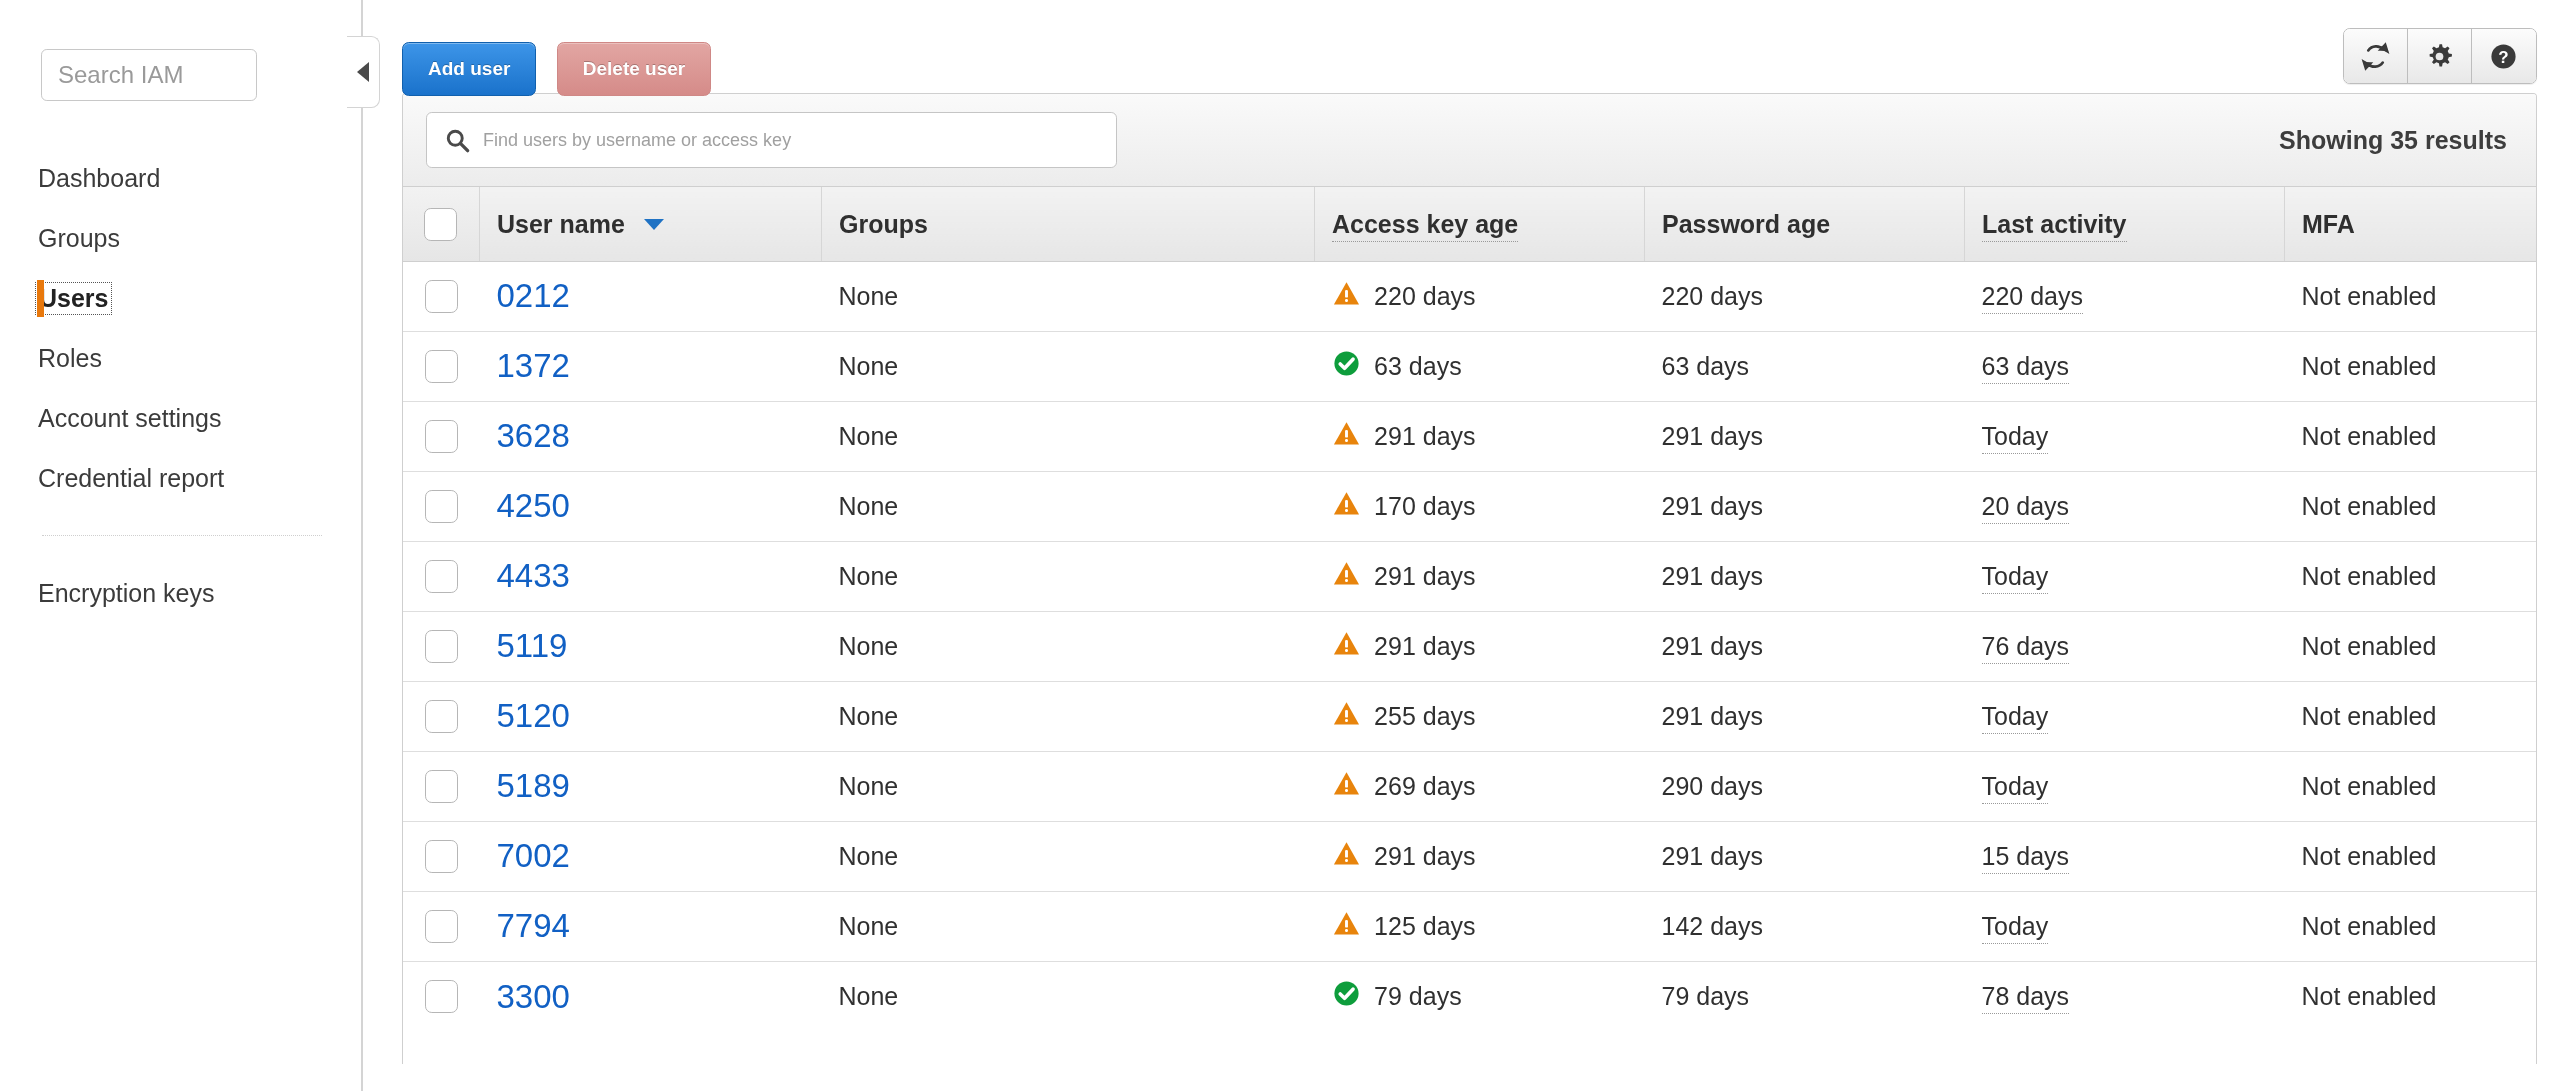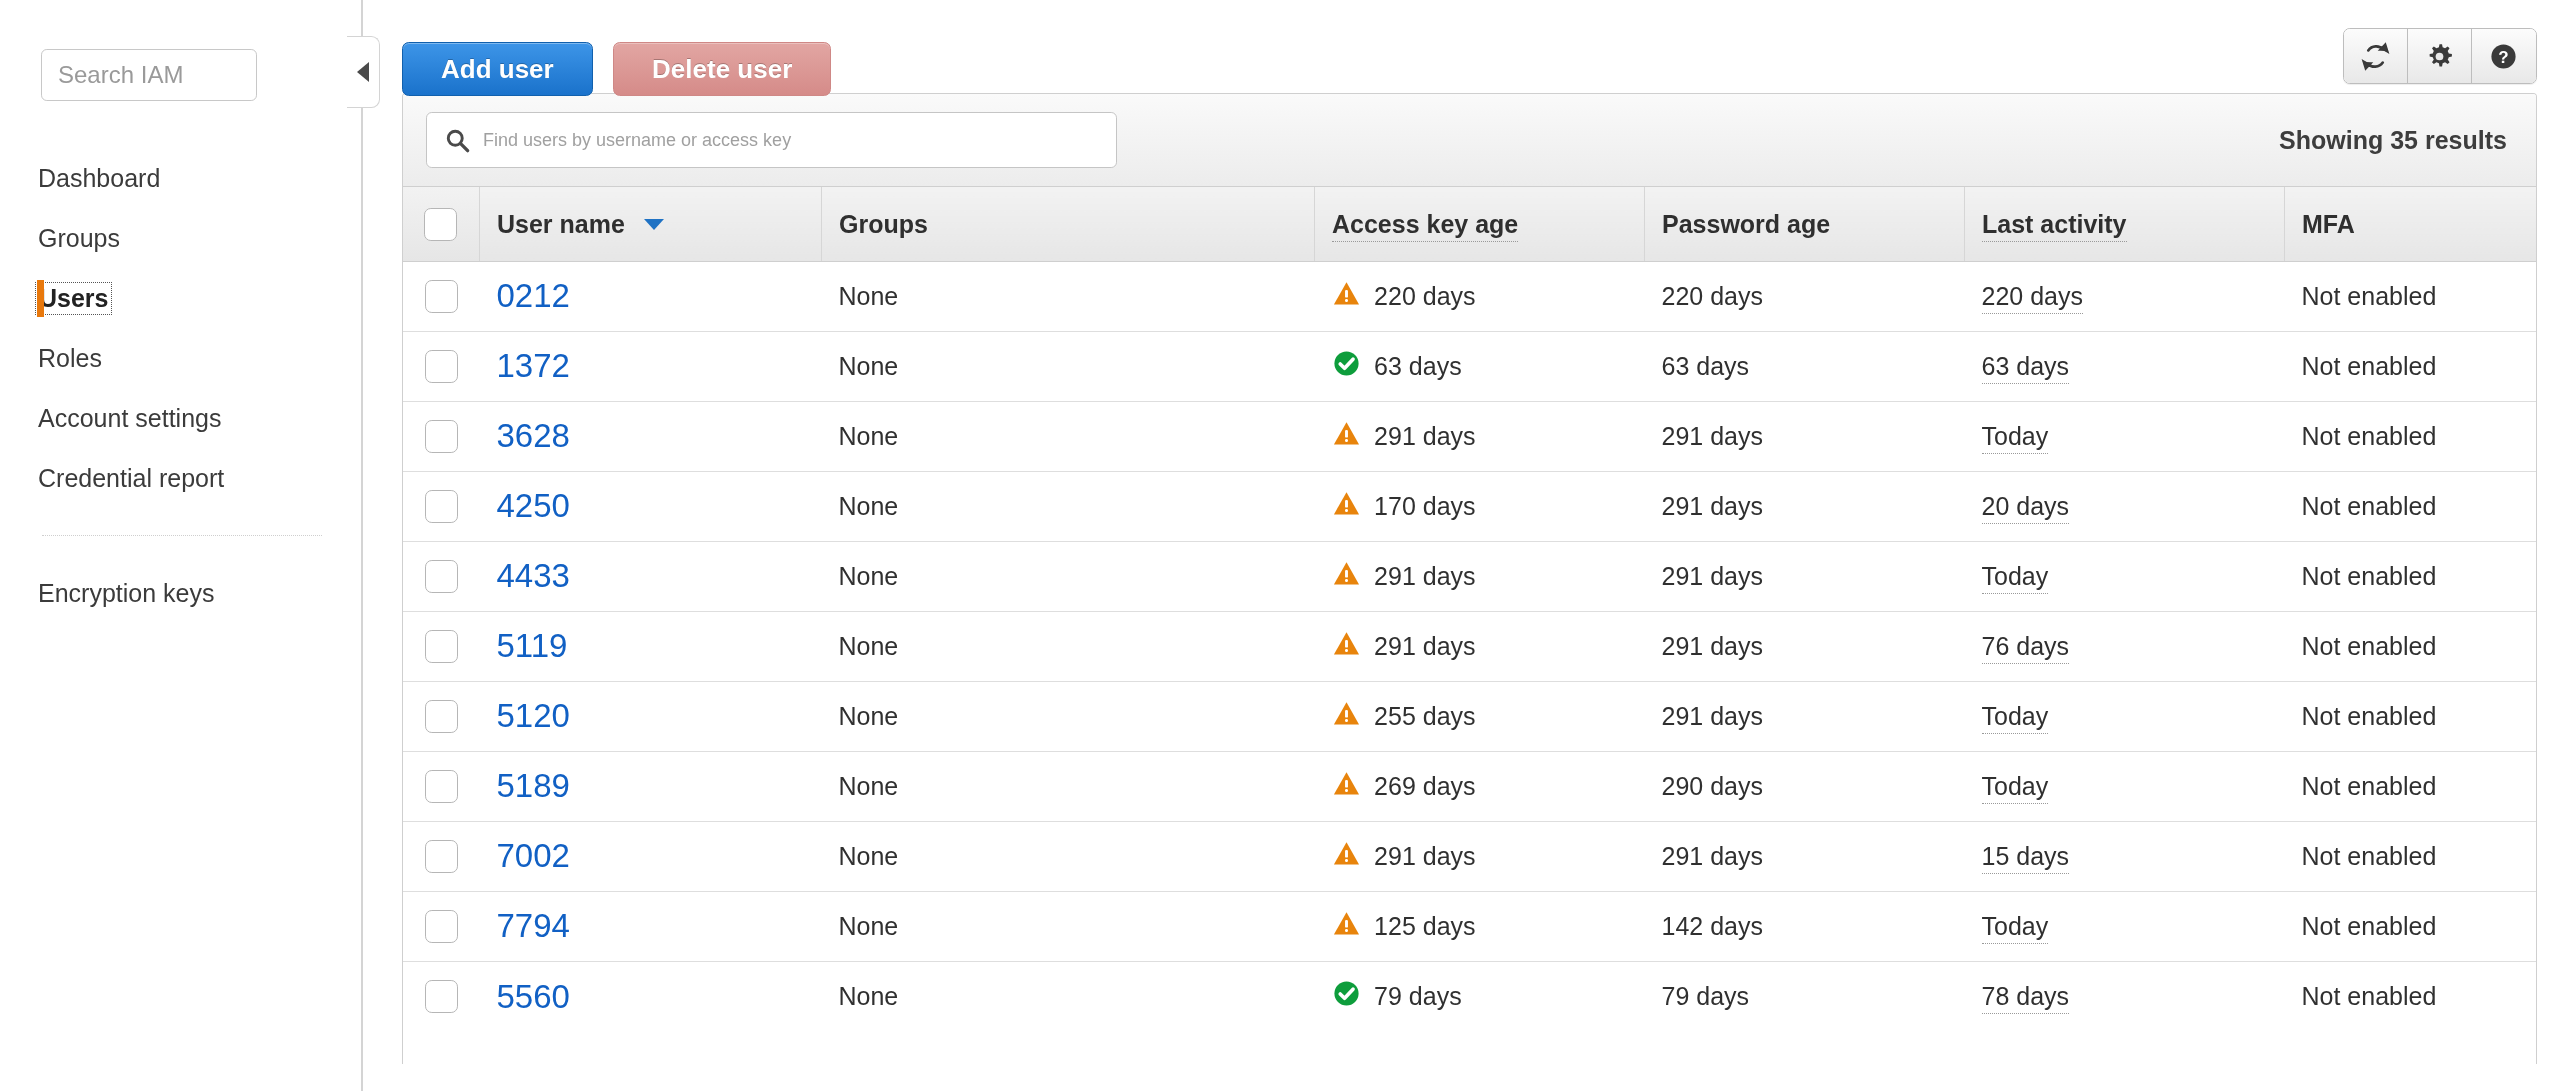--- a/index.html
+++ b/index.html
@@ -90,25 +90,25 @@
     padding: 19.4px 39px 0 39px;
     background: #fff;
     position: relative;
   }
   .toolbar {
     display: flex; align-items: center;
     height: 74px;
   }
   .btn {
     font-family: "Liberation Sans", sans-serif;
-    font-size: 26px; font-weight: bold;
+    font-size: 19px; font-weight: bold;
     color: #fff;
     border-radius: 6.8px;
     height: 54px;
-    padding: 0 38px;
+    padding: 0 25px;
     display: flex; align-items: center; justify-content: center;
     cursor: pointer;
     text-shadow: 0 -1px 0 rgba(0,0,0,0.25);
     white-space: nowrap;
     margin-top: 26px;
   }
   .btn-add {
     background: linear-gradient(to bottom, #3d95e8 0%, #1a72cb 100%);
     border: 1px solid #1160ad;
     box-shadow: inset 0 1px 0 rgba(255,255,255,0.35);
@@ -557,21 +557,21 @@
                 </span>
               </td>
               <td>142 days</td>
               <td><span class="dotted-val">Today</span></td>
               <td>Not enabled</td>
             </tr>
             <tr class="last-row">
               <td class="cell-check">
                 <div class="cbx"></div>
               </td>
-              <td><span class="user-link">5560</span></td>
+              <td><span class="user-link">3300</span></td>
               <td>None</td>
               <td>
                 <span class="status-cell">
                   <span><svg width="29" height="29" viewBox="0 0 24 24">
                       <circle cx="12" cy="12" r="10" fill="#0e9d3c"></circle>
                       <path d="M6.8 12.4 L10.4 16 L17.4 8.4" fill="none" stroke="#ffffff" stroke-width="3" stroke-linecap="round" stroke-linejoin="round"></path>
                     </svg></span>
                   <span>79 days</span>
                 </span>
               </td>

